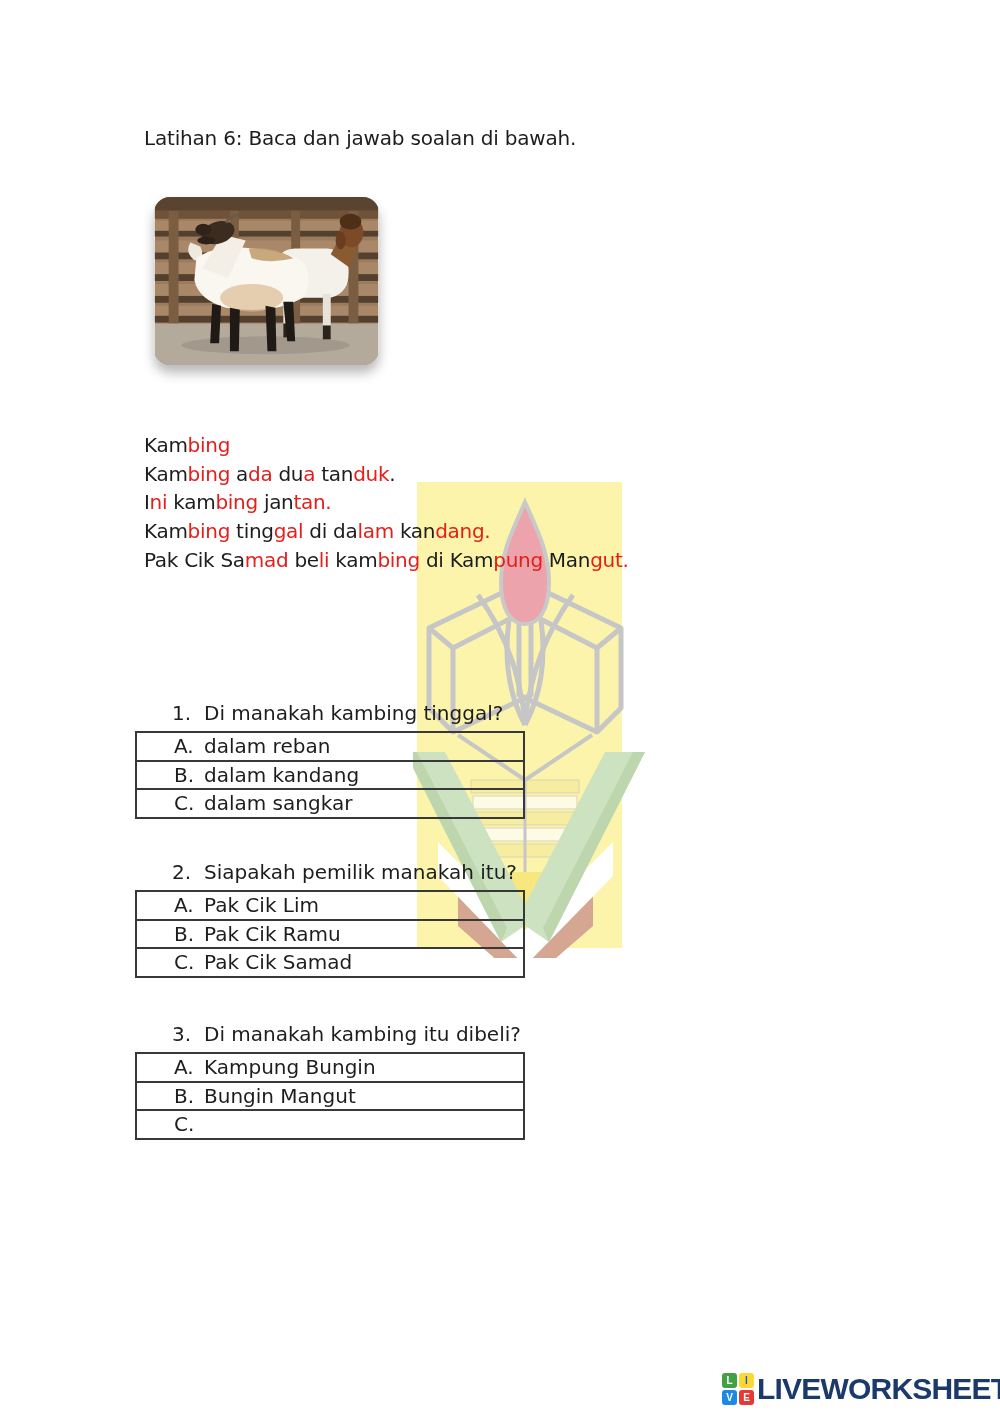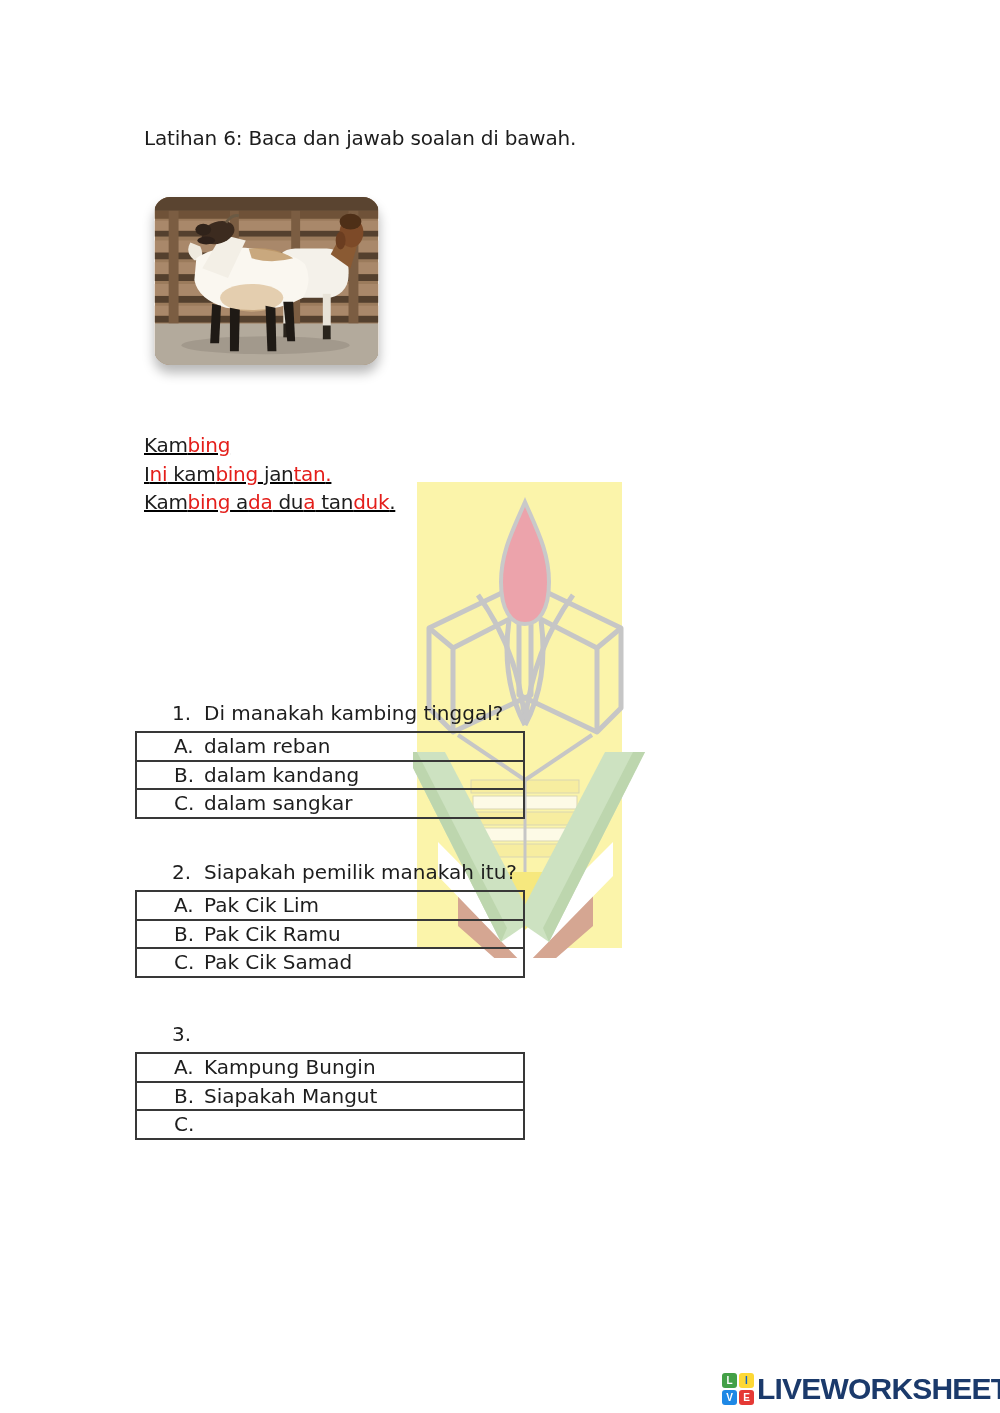--- a/index.html
+++ b/index.html
@@ -12,21 +12,21 @@
   
   .photo{position:absolute;left:132px;top:197px;width:225px;height:168px;border-radius:16px;
          overflow:hidden;box-shadow:0 8px 12px rgba(0,0,0,0.28);}
   .photo svg{display:block;}
 
   
   .watermark{position:absolute;left:391px;top:480px;width:240px;height:478px;z-index:0;}
 
   
   .passage{position:absolute;left:122px;top:431px;z-index:2;font-size:20px;letter-spacing:-0.3px;}
-  .pline{line-height:28.7px;white-space:pre;text-decoration:underline;}
+  .pline{line-height:28.7px;white-space:pre;}
   .blk{color:#1d1d1d;}
   .red{color:#e41e1a;}
 
   
   .qblock{position:absolute;left:113px;width:390px;z-index:2;font-size:20px;color:#1d1d1d;}
   .qb1{top:700px;} .qb2{top:859px;} .qb3{top:1021px;}
   .qlabel{margin-left:37px;line-height:26px;display:flex;}
   .qnum{width:32px;}
   .opts{margin-top:5px;border:2px solid #383838;box-sizing:border-box;background:transparent;}
   .opt-row{height:26.5px;border-bottom:2px solid #383838;display:flex;align-items:center;cursor:pointer;}
@@ -146,22 +146,24 @@
         <path d="M58,108 l-2,40 l9,0 l2,-38 Z" fill="#1f1a15"></path>
         <path d="M76,112 l0,44 l9,0 l1,-42 Z" fill="#1f1a15"></path>
         <path d="M112,110 l2,46 l9,0 l-1,-44 Z" fill="#1f1a15"></path>
         <path d="M130,106 l4,40 l8,0 l-2,-40 Z" fill="#1f1a15"></path>
       </g>
     </svg>
   </div>
 
   <div class="passage">
       <div class="pline"><span class="blk">Kam</span><span class="red">bing</span></div>
+      <div class="pline"><span class="blk">Kam</span><span class="red">bing</span><span class="blk"> a</span><span class="red">da</span><span class="blk"> du</span><span class="red">a</span><span class="blk"> tan</span><span class="red">duk</span><span class="blk">.</span></div>
       <div class="pline"><span class="blk">I</span><span class="red">ni</span><span class="blk"> kam</span><span class="red">bing</span><span class="blk"> jan</span><span class="red">tan</span><span class="red">.</span></div>
-      <div class="pline"><span class="blk">Kam</span><span class="red">bing</span><span class="blk"> a</span><span class="red">da</span><span class="blk"> du</span><span class="red">a</span><span class="blk"> tan</span><span class="red">duk</span><span class="blk">.</span></div>
+      <div class="pline"><span class="blk">Kam</span><span class="red">bing</span><span class="blk"> ting</span><span class="red">gal</span><span class="blk"> di da</span><span class="red">lam</span><span class="blk"> kan</span><span class="red">dang</span><span class="red">.</span></div>
+      <div class="pline"><span class="blk">Pak Cik Sa</span><span class="red">mad</span><span class="blk"> be</span><span class="red">li</span><span class="blk"> kam</span><span class="red">bing</span><span class="blk"> di Kam</span><span class="red">pung</span><span class="blk"> Man</span><span class="red">gut</span><span class="red">.</span></div>
     </div>
 
   <div class="qblock qb1">
     <div class="qlabel">
       <span class="qnum">1.</span>
       <span>Di manakah kambing tinggal?</span>
     </div>
     <div class="opts">
         <div class="opt-row">
           <span class="opt-letter">A.</span>
@@ -195,29 +197,30 @@
         <div class="opt-row">
           <span class="opt-letter">C.</span>
           <span class="opt-text">Pak Cik Samad</span>
         </div>
       </div>
   </div>
 
   <div class="qblock qb3">
     <div class="qlabel">
       <span class="qnum">3.</span>
+      <span>Di manakah kambing itu dibeli?</span>
     </div>
     <div class="opts">
         <div class="opt-row">
           <span class="opt-letter">A.</span>
           <span class="opt-text">Kampung Bungin</span>
         </div>
         <div class="opt-row">
           <span class="opt-letter">B.</span>
-          <span class="opt-text">Siapakah Mangut</span>
+          <span class="opt-text">Bungin Mangut</span>
         </div>
         <div class="opt-row">
           <span class="opt-letter">C.</span>
         </div>
       </div>
   </div>
 
   <div class="footer-logo">
     <div class="logo-grid">
         <div class="cell" style="background: rgb(67, 160, 71); color: rgb(255, 255, 255);">L</div>

